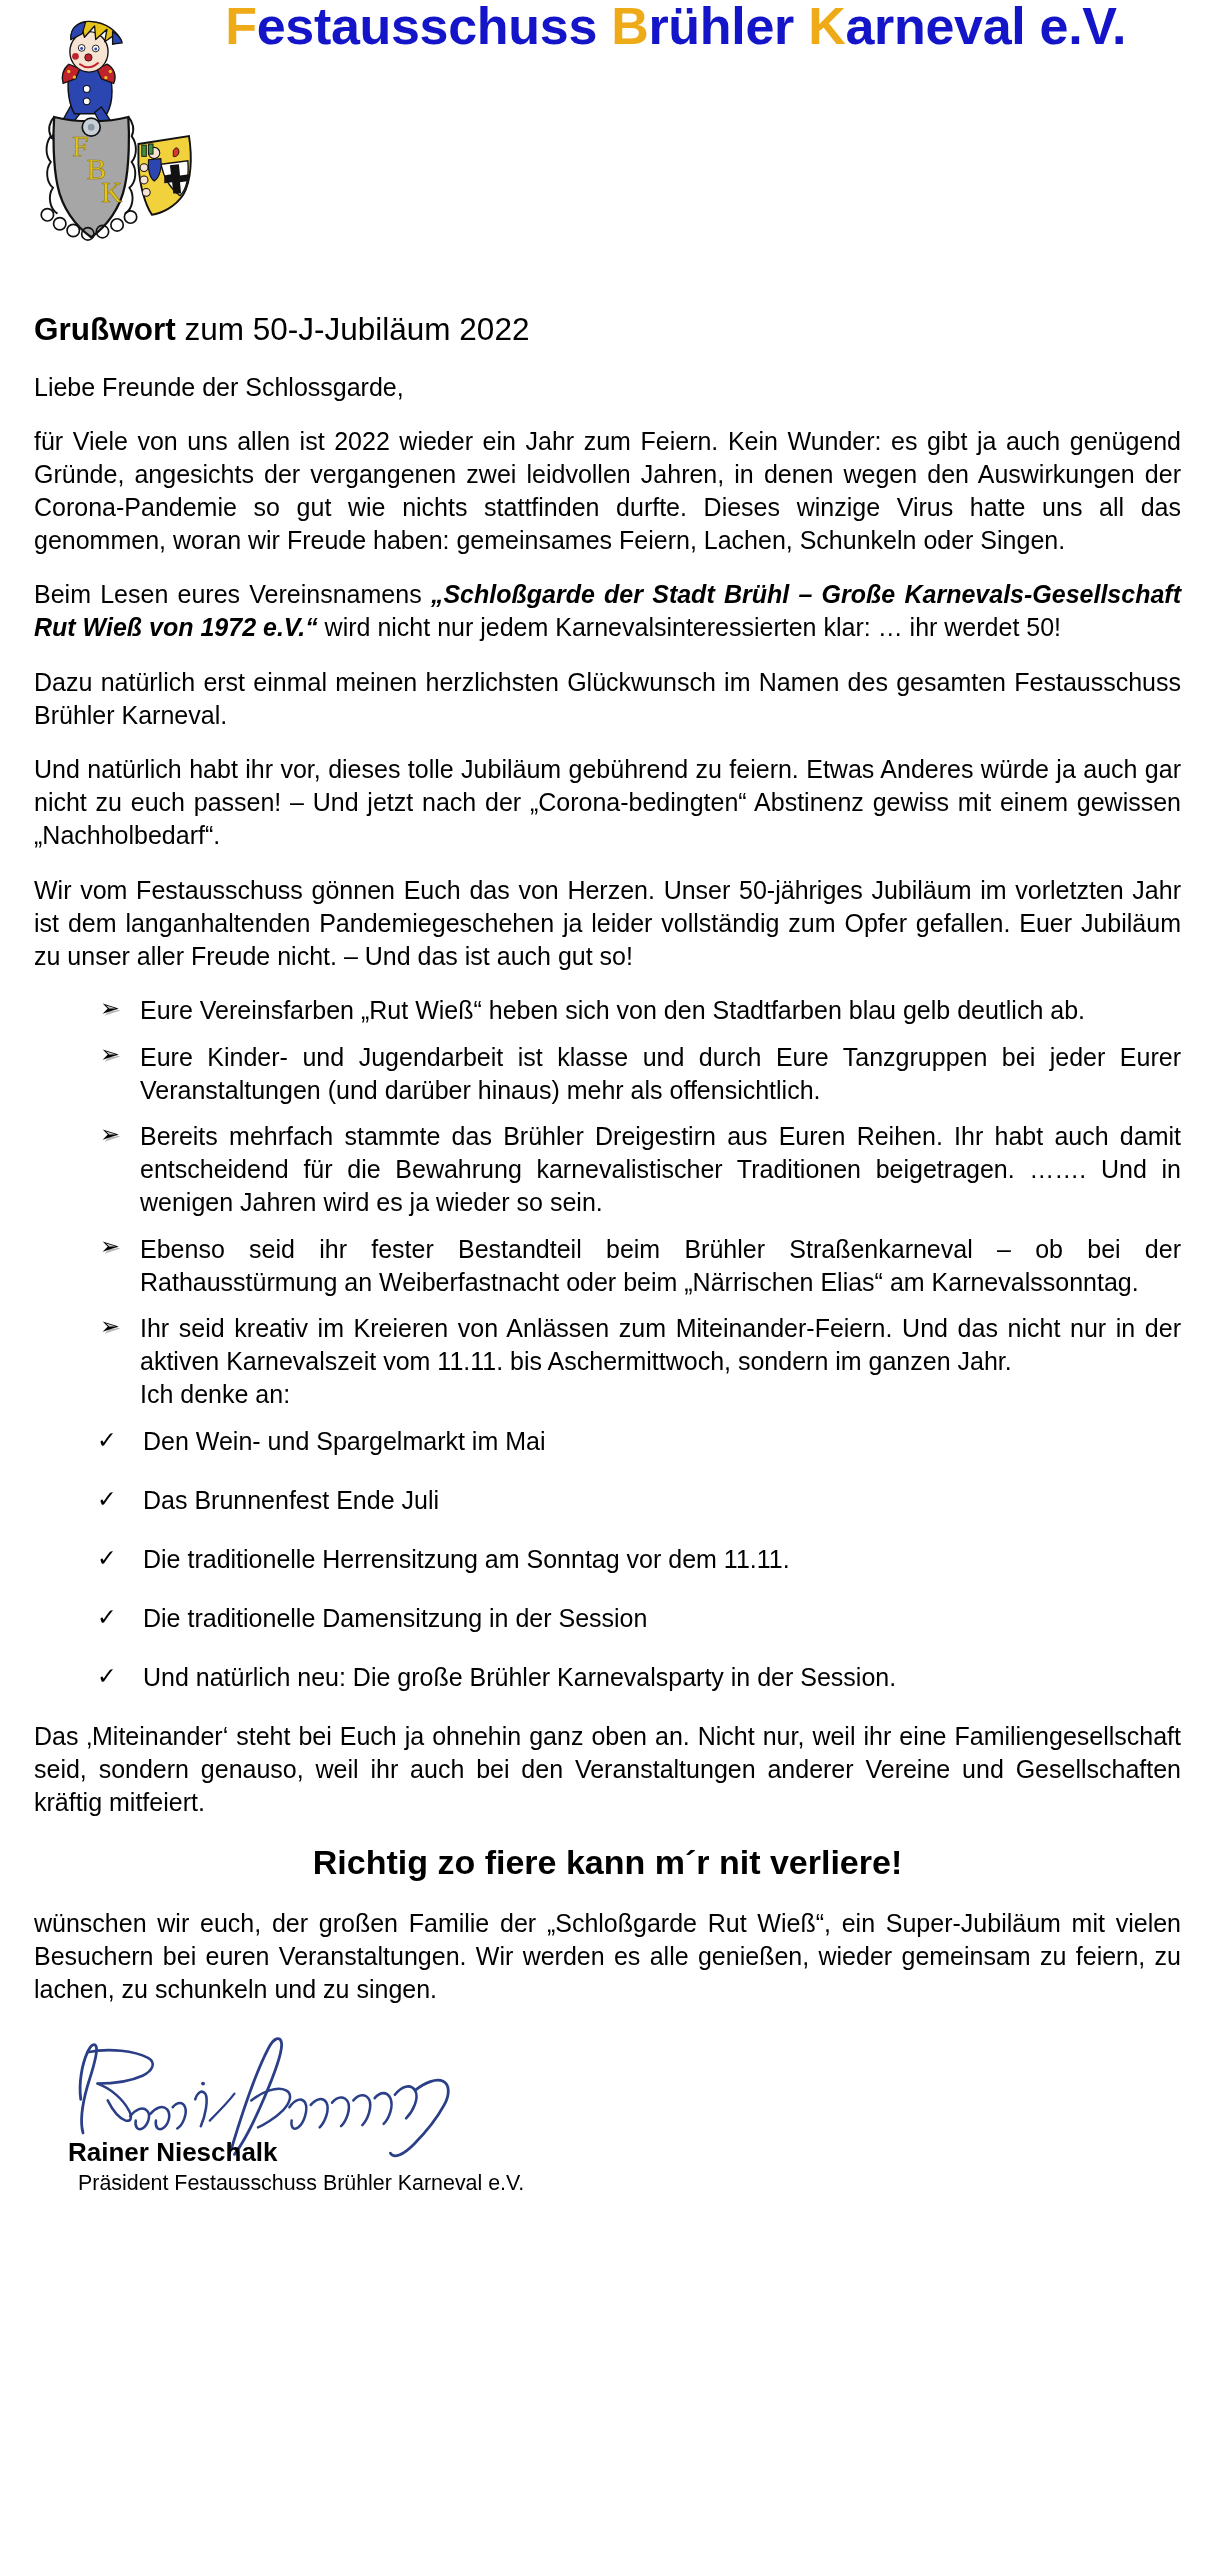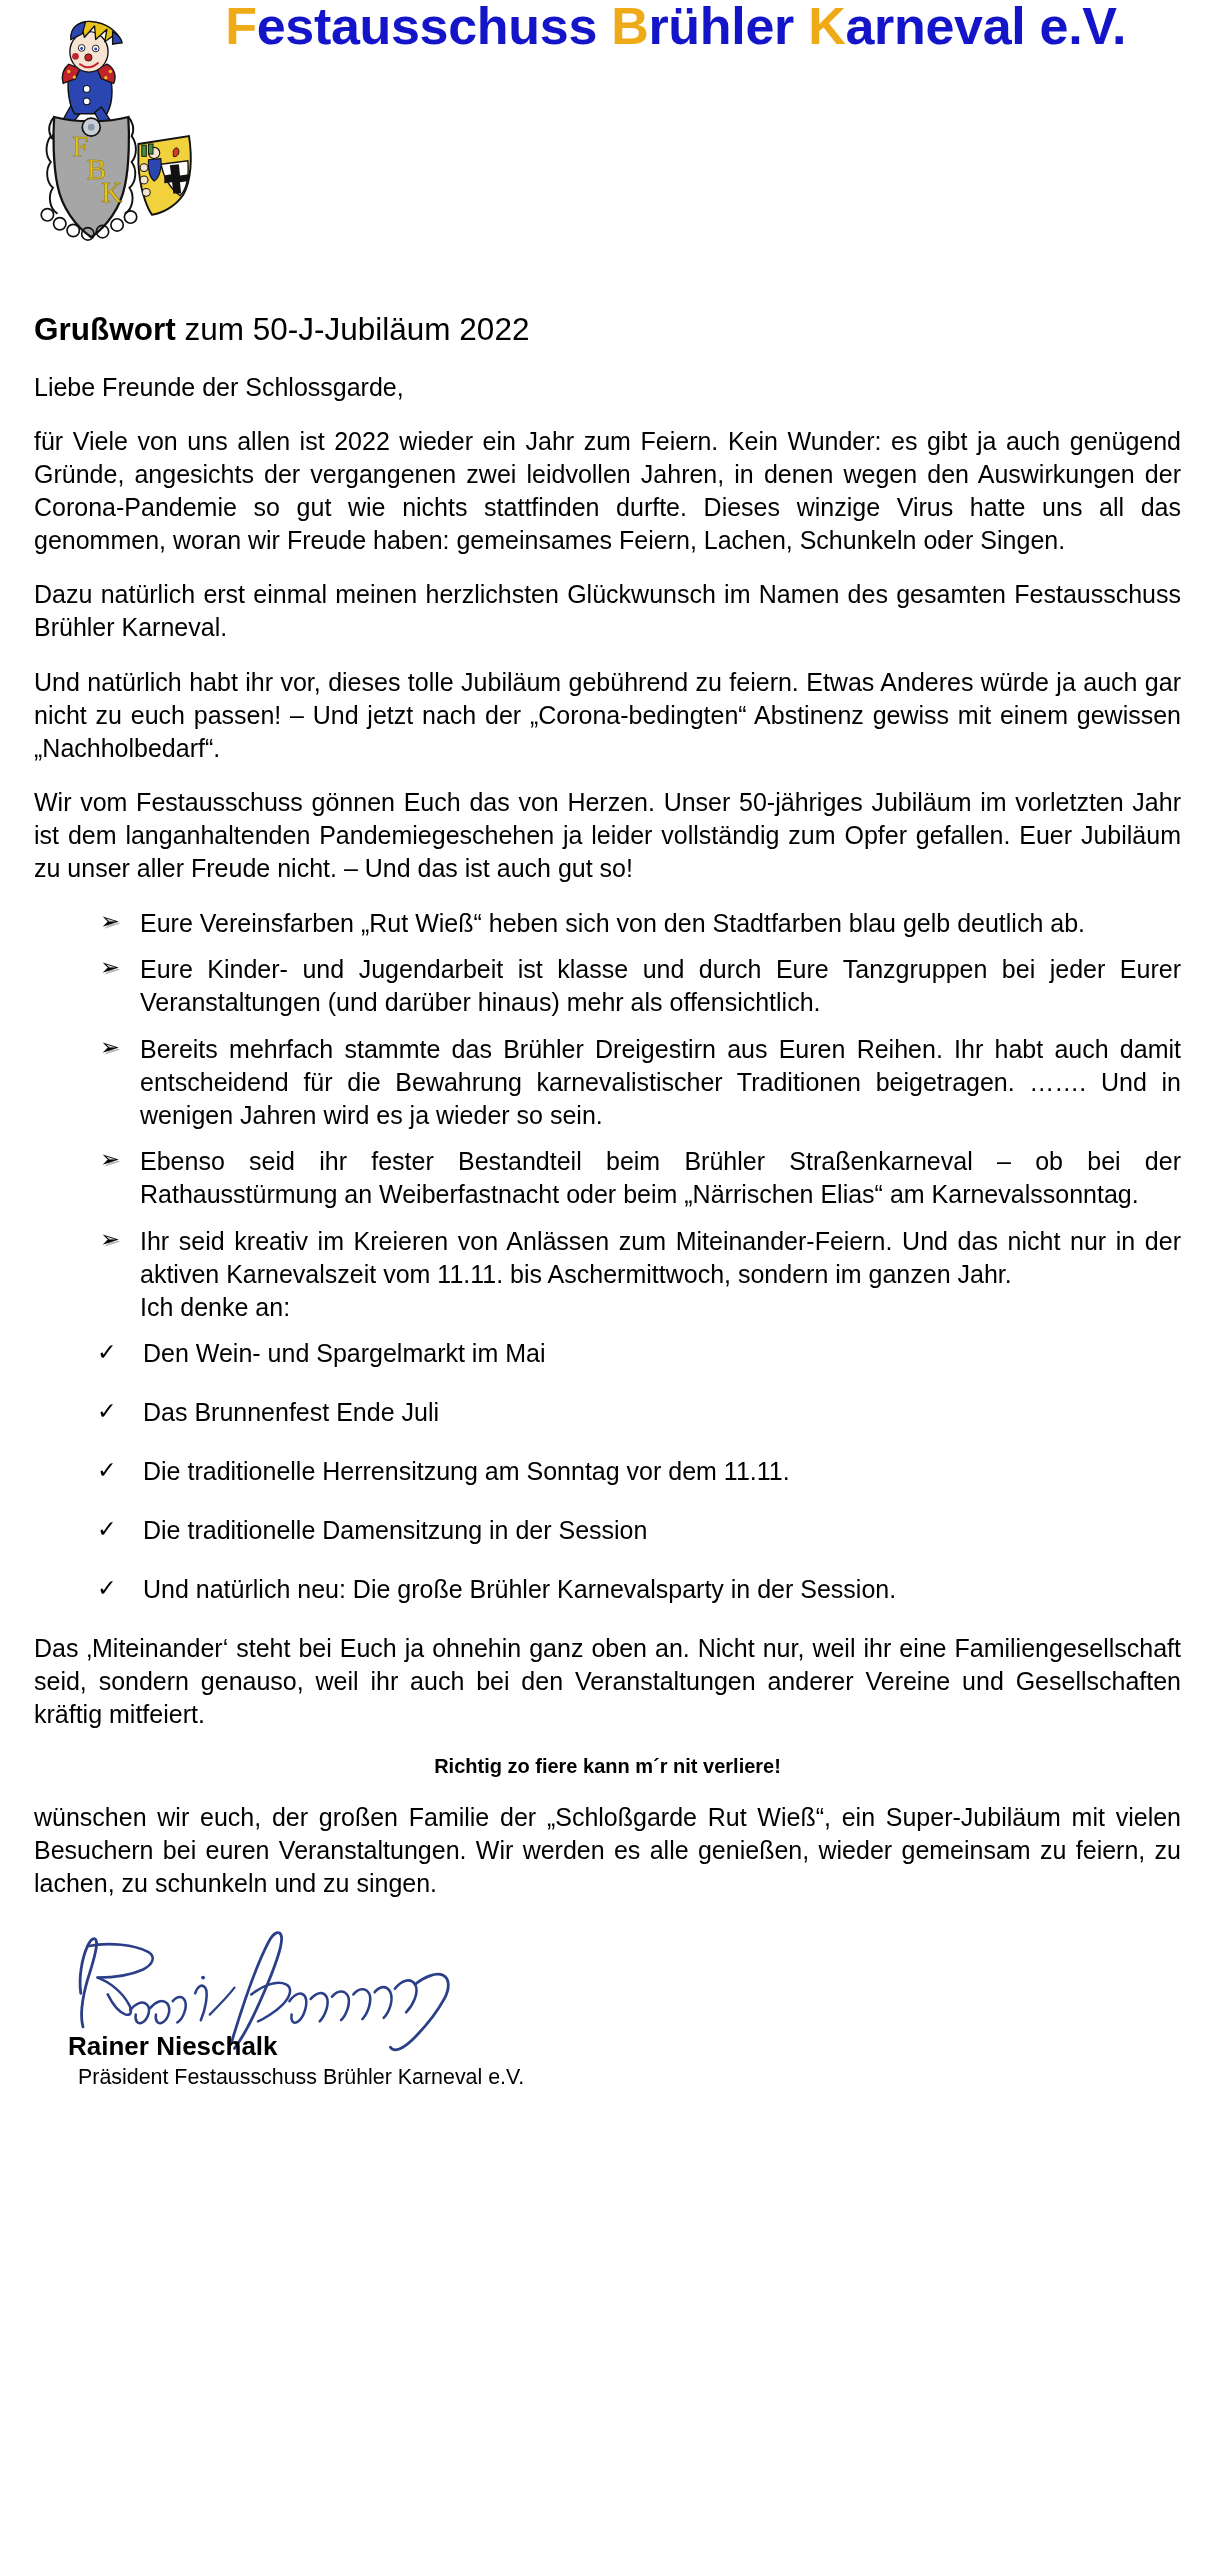--- a/index.html
+++ b/index.html
@@ -115,21 +115,21 @@
     position: absolute;
     left: 0;
     top: 0;
     font-size: 23.6px;
     line-height: 1.32;
   }
 
   .motto {
     text-align: center;
     font-weight: bold;
-    font-size: 20px;
+    font-size: 34px;
     line-height: 1.32;
     margin: 19px 0 22.5px 0;
   }
 
   
   .sig-block {
     position: relative;
     margin-top: 31.5px;
     height: 169px;
   }
@@ -249,20 +249,21 @@
   </div>
 
   <div class="content">
 
     <h1 class="doc-title"><span class="strong">Grußwort</span><span> zum 50-J-Jubiläum 2022</span></h1>
 
     <p class="para">Liebe Freunde der Schlossgarde,</p>
 
     <p class="para">für Viele von uns allen ist 2022 wieder ein Jahr zum Feiern. Kein Wunder: es gibt ja auch genügend Gründe, angesichts der vergangenen zwei leidvollen Jahren, in denen wegen den Auswirkungen der Corona-Pandemie so gut wie nichts stattfinden durfte. Dieses winzige Virus hatte uns all das genommen, woran wir Freude haben: gemeinsames Feiern, Lachen, Schunkeln oder Singen.</p>
 
+    <p class="para"><span>Beim Lesen eures Vereinsnamens </span><span class="it">„Schloßgarde der Stadt Brühl – Große Karnevals-Gesellschaft Rut Wieß von 1972 e.V.“</span><span> wird nicht nur jedem Karnevalsinteressierten klar: … ihr werdet 50!</span></p>
 
     <p class="para">Dazu natürlich erst einmal meinen herzlichsten Glückwunsch im Namen des gesamten Festausschuss Brühler Karneval.</p>
 
     <p class="para">Und natürlich habt ihr vor, dieses tolle Jubiläum gebührend zu feiern. Etwas Anderes würde ja auch gar nicht zu euch passen! – Und jetzt nach der „Corona-bedingten“ Abstinenz gewiss mit einem gewissen „Nachholbedarf“.</p>
 
     <p class="para">Wir vom Festausschuss gönnen Euch das von Herzen. Unser 50-jähriges Jubiläum im vorletzten Jahr ist dem langanhaltenden Pandemiegeschehen ja leider vollständig zum Opfer gefallen. Euer Jubiläum zu unser aller Freude nicht. – Und das ist auch gut so!</p>
 
 
     <ul class="arrow-list">
       <li><span class="bullet">➢</span><span>Eure Vereinsfarben „Rut Wieß“ heben sich von den Stadtfarben blau gelb deutlich ab.</span></li>

